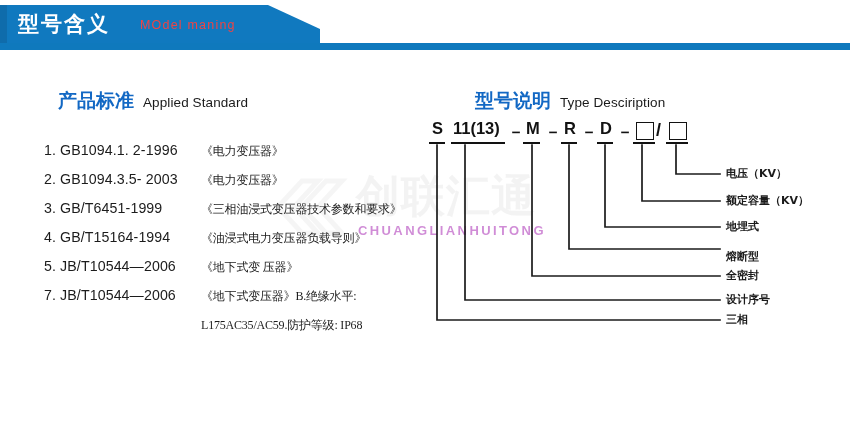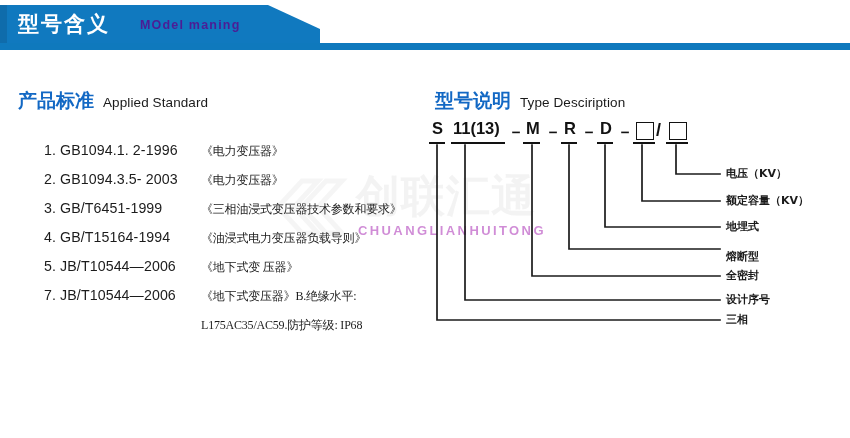--- a/index.html
+++ b/index.html
@@ -51,22 +51,22 @@
     font-size: 21px;
     font-weight: bold;
     color: #ffffff;
     letter-spacing: 2px;
     font-family: "DejaVu Sans", sans-serif;
   }
   .banner-en {
     position: absolute;
     left: 140px; top: 13px;
     font-size: 12.5px;
-    font-weight: bold;
-    color: #4c1d95;
+    font-weight: normal;
+    color: #ef4444;
     letter-spacing: 1.2px;
   }
 
   
   .watermark {
     position: absolute;
     left: 272px; top: 165px;
     width: 300px;
     height: 90px;
     opacity: 0.5;
@@ -93,20 +93,21 @@
   }
   .wm-logo {
     position: absolute;
     left: 0px; top: 6px;
   }
 
   
   .sec-head {
     position: absolute;
     white-space: nowrap;
+    margin-left: 40px;
   }
   .sec-cn {
     font-size: 19px;
     font-weight: bold;
     color: #1268c4;
     font-family: "DejaVu Sans", sans-serif;
     letter-spacing: 0px;
   }
   .sec-en {
     font-size: 13.5px;

